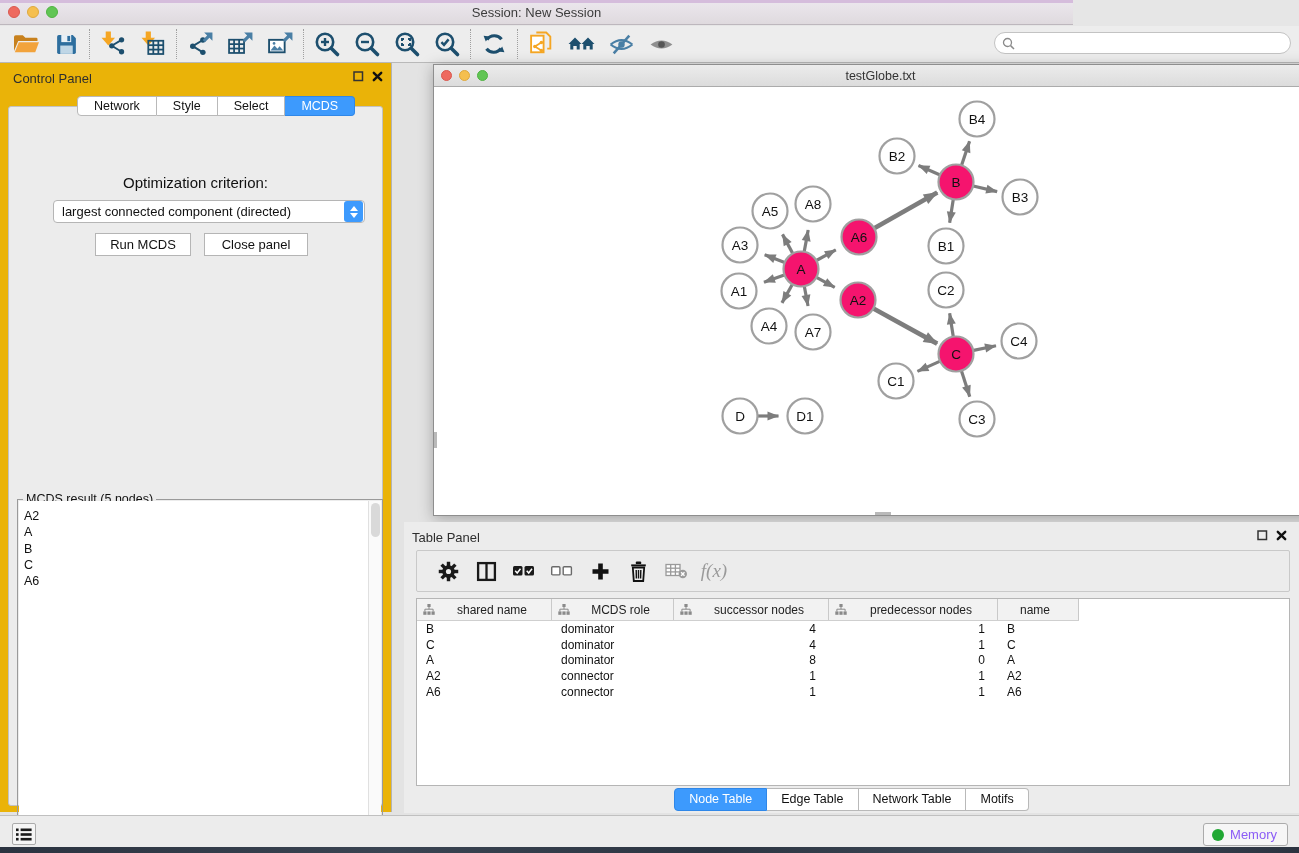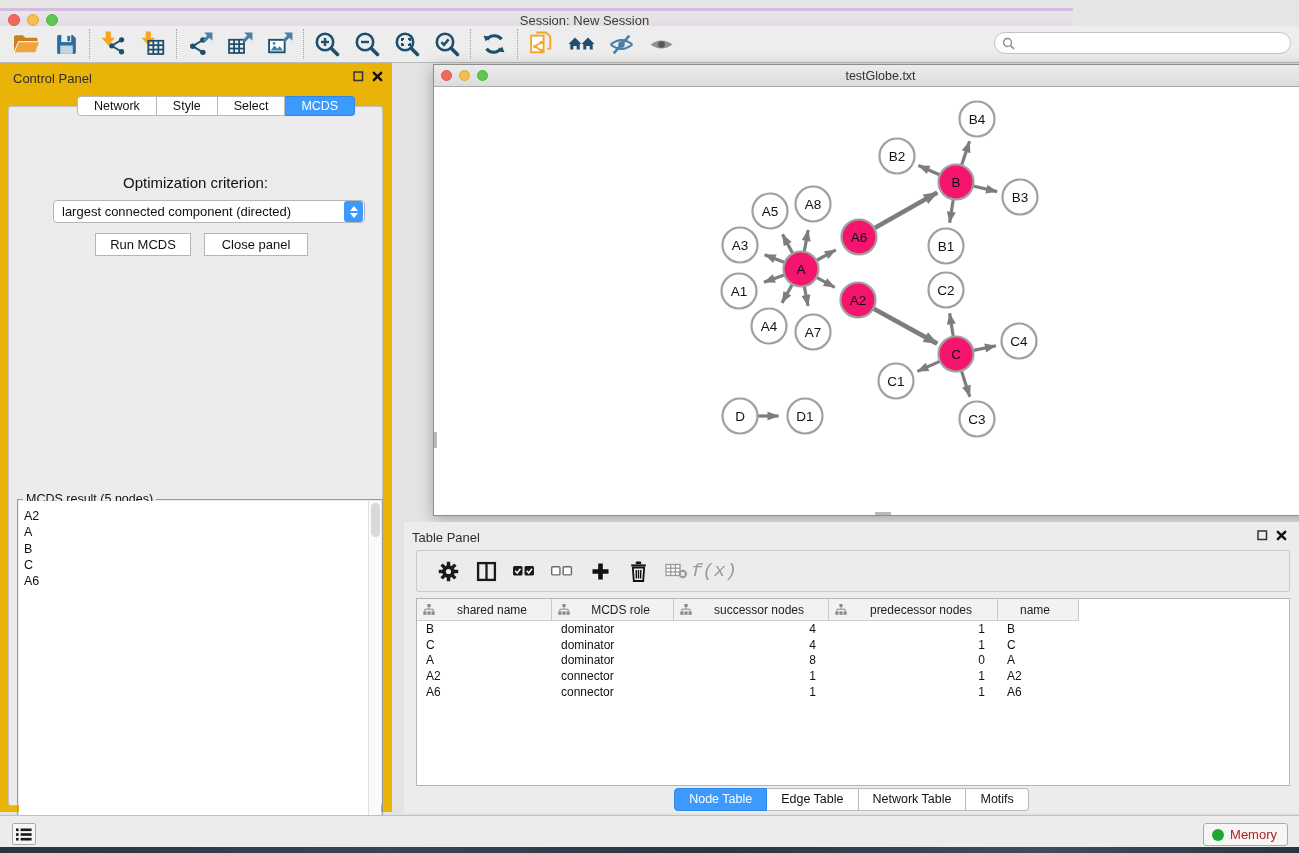--- a/index.html
+++ b/index.html
@@ -1,21 +1,21 @@
 <!DOCTYPE html>
 <html><head>
 <meta charset="utf-8">
 <style>
   * { margin:0; padding:0; box-sizing:border-box; }
   html,body { width:1299px; height:853px; font-family:"Liberation Sans", sans-serif; }
   .app { position:relative; width:1299px; height:853px; background:#e6e6e6; overflow:hidden; }
 
   
-  .titlebar { position:absolute; left:0; top:8px; width:1073px; height:25px;
-    background:linear-gradient(#ece7ee,#dfdade); border-bottom:1px solid #bdb7bd;padding-left:48px; }
+  .titlebar { position:absolute; left:0; top:0; width:1073px; height:25px;
+    background:linear-gradient(#ece7ee,#dfdade); border-bottom:1px solid #bdb7bd; }
   .titlebar .purple-edge { position:absolute; left:0; top:0; width:100%; height:3px; background:#d5bcdc; }
   .traffic { position:absolute; border-radius:50%; width:12px; height:12px; }
   .t-red { background:#ee6a5f; border:0.5px solid #d95950; }
   .t-yellow { background:#f5bf4f; border:0.5px solid #dfa93d; }
   .t-green { background:#61c554; border:0.5px solid #51b343; }
   .title-text { position:absolute; width:100%; text-align:center; top:5px; font-size:13px; color:#3c3c3c; }
 
   
   .toolbar { position:absolute; left:0; top:26px; width:1299px; height:37px;
     background:#ededed; border-bottom:1px solid #b9b9b9; display:flex; align-items:center; }
@@ -70,21 +70,21 @@
   .resize-grip { position:absolute; right:1px; bottom:1px; width:12px; height:12px;
     background:
       linear-gradient(135deg, transparent 48%, #aaa 48%, #aaa 55%, transparent 55%,
         transparent 68%, #aaa 68%, #aaa 75%, transparent 75%, transparent 88%, #aaa 88%, #aaa 95%, transparent 95%); }
 
   
   .table-panel { position:absolute; left:404px; top:522px; width:895px; height:291px; background:#ececec; }
   .tp-toolbar { position:absolute; left:12px; top:28px; width:874px; height:42px;
     border:1px solid #c9c9c9; border-radius:2px; display:flex; align-items:center; padding-left:12px; }
   .tp-btn { width:38px; height:34px; display:flex; align-items:center; justify-content:center; }
-  .fx-label { font-size:19px; color:#9a9a9a; font-family:Liberation Mono, monospace; font-style:italic; }
+  .fx-label { font-size:19px; color:#9a9a9a; font-family:Liberation Serif, serif; font-style:italic; }
   .tp-table { position:absolute; left:12px; top:76px; width:874px; height:188px;
     background:#fff; border:1px solid #b5b5b5; overflow:hidden; }
   .tp-head { display:flex; height:22px; background:#f2f2f2; border-bottom:1px solid #cfcfcf; width:662px; }
   .th-cell { display:flex; align-items:center; border-right:1px solid #c9c9c9; font-size:12px; color:#222; }
   .th-cell .th-icon { margin:0 4px 0 6px; display:flex; }
   .th-cell .th-label { flex:1; text-align:center; padding-right:6px; }
   .tp-row { display:flex; height:15.8px; align-items:center; }
   .td-cell { font-size:12px; color:#111; white-space:nowrap; overflow:hidden; }
   .tp-tabs { position:absolute; left:0; width:100%; top:266px; display:flex; justify-content:center; }
   .tp-tab { font-size:12.5px; padding:3px 14px 4px; background:#fff; border:1px solid #b9b9b9;
@@ -94,21 +94,21 @@
   .tp-tab.active { color:#fff; border-color:#2f87e8; }
 
   
   .status-bar { position:absolute; left:0; top:815px; width:1299px; height:32px;
     background:#ececec; border-top:1px solid #c0c0c0; }
   .list-btn { position:absolute; left:12px; top:7px; width:24px; height:22px; background:#f5f5f5;
     border:1px solid #ababab; border-radius:2px; display:flex; align-items:center; justify-content:center; }
   .memory-btn { position:absolute; right:11px; top:7px; height:23px; background:#f6f6f6;
     border:1px solid #ababab; border-radius:3px; display:flex; align-items:center; padding:0 10px 0 8px; gap:6px; }
   .memory-dot { width:12px; height:12px; border-radius:50%; }
-  .memory-text { font-size:13px; color:#b91c1c; }
+  .memory-text { font-size:13px; color:#8b5cf6; }
   .wallpaper-strip { position:absolute; left:0; top:847px; width:1299px; height:6px;
     background:linear-gradient(90deg,#2b3340,#3a4452 30%,#2c3542 55%,#414c5a 80%,#2b3340); }
 </style>
 </head>
 <body>
 
 <div class="app">
 
   <div class="titlebar">
     <div class="purple-edge"></div>

